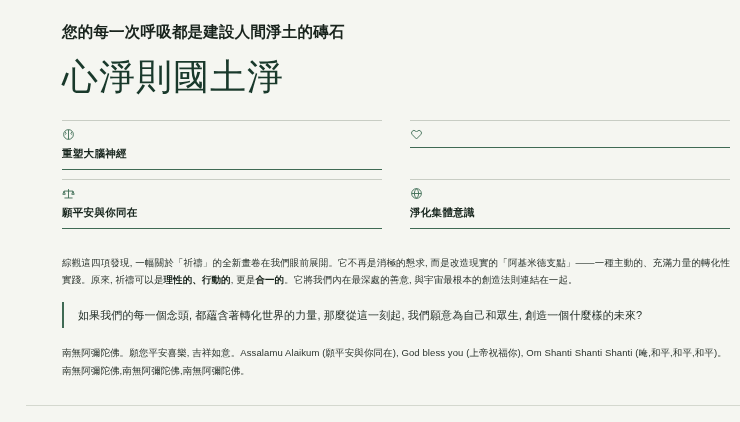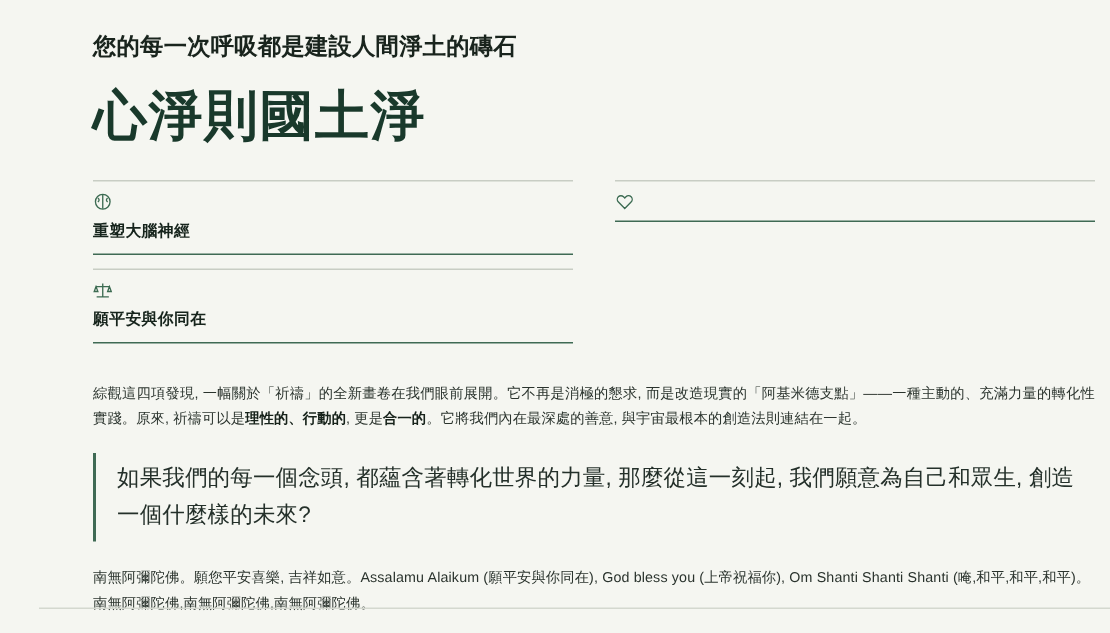--- a/index.html
+++ b/index.html
@@ -26,21 +26,21 @@
   .eyebrow {
     font-size: 15.5px;
     font-weight: bold;
     letter-spacing: 0.2px;
     color: #19241d;
     margin: 0 0 14px 0;
     line-height: 1.3;
   }
   .headline {
     font-size: 36px;
-    font-weight: bold;
+    font-weight: normal;
     letter-spacing: 1px;
     color: #19392b;
     margin: 0 0 22px 0;
     line-height: 1.15;
   }
   .intro {
     font-size: 9.5px;
     line-height: 1.75;
     color: #2a332d;
     margin: 0 0 18px 0;
@@ -89,21 +89,21 @@
     color: #2a332d;
     text-align: justify;
     margin: 0 0 14px 0;
     letter-spacing: 0.1px;
   }
   .body-text b { font-weight: bold; color: #17231b; }
   .quote {
     border-left: 2px solid #3f6a54;
     padding: 4px 0 4px 14px;
     margin: 0 0 16px 0;
-    font-size: 15px;
+    font-size: 11px;
     line-height: 1.7;
     color: #24302a;
     letter-spacing: 0.1px;
   }
   .closing {
     font-size: 9.5px;
     line-height: 1.8;
     color: #2a332d;
     margin: 0;
     letter-spacing: 0.1px;
@@ -152,20 +152,30 @@
     <div class="card second-row">
       <span class="card-icon">
         <svg viewBox="0 0 16 16" width="13" height="13" fill="none" stroke="#3c6b52" stroke-width="1.1">
           <path d="M8 2.5 V13.5 M3 13.5 h10 M2.5 5 h11 M2.5 5 L1 9 h3 Z M13.5 5 L12 9 h3 Z"></path>
         </svg>
       </span>
       <p class="card-title">願平安與你同在</p>
       <div class="card-rule"></div>
     </div>
 
+    <div class="card second-row">
+      <span class="card-icon">
+        <svg viewBox="0 0 16 16" width="13" height="13" fill="none" stroke="#3c6b52" stroke-width="1.1">
+          <circle cx="8" cy="8" r="6"></circle>
+          <path d="M2 8 h12 M8 2 a8 8 0 0 1 0 12 a8 8 0 0 1 0 -12"></path>
+        </svg>
+      </span>
+      <p class="card-title">淨化集體意識</p>
+      <div class="card-rule"></div>
+    </div>
 
   </div>
 
   <p class="body-text"><span>綜觀這四項發現, 一幅關於「祈禱」的全新畫卷在我們眼前展開。它不再是消極的懇求, 而是改造現實的「阿基米德支點」——一種主動的、充滿力量的轉化性實踐。原來, 祈禱可以是</span><b>理性的、行動的</b><span>, 更是</span><b>合一的</b><span>。它將我們內在最深處的善意, 與宇宙最根本的創造法則連結在一起。</span></p>
 
   <div class="quote">如果我們的每一個念頭, 都蘊含著轉化世界的力量, 那麼從這一刻起, 我們願意為自己和眾生, 創造一個什麼樣的未來?</div>
 
   <p class="closing">南無阿彌陀佛。願您平安喜樂, 吉祥如意。Assalamu Alaikum (願平安與你同在), God bless you (上帝祝福你), Om Shanti Shanti Shanti (唵,和平,和平,和平)。南無阿彌陀佛,南無阿彌陀佛,南無阿彌陀佛。</p>
 
   <div class="bottom-rule"></div>

